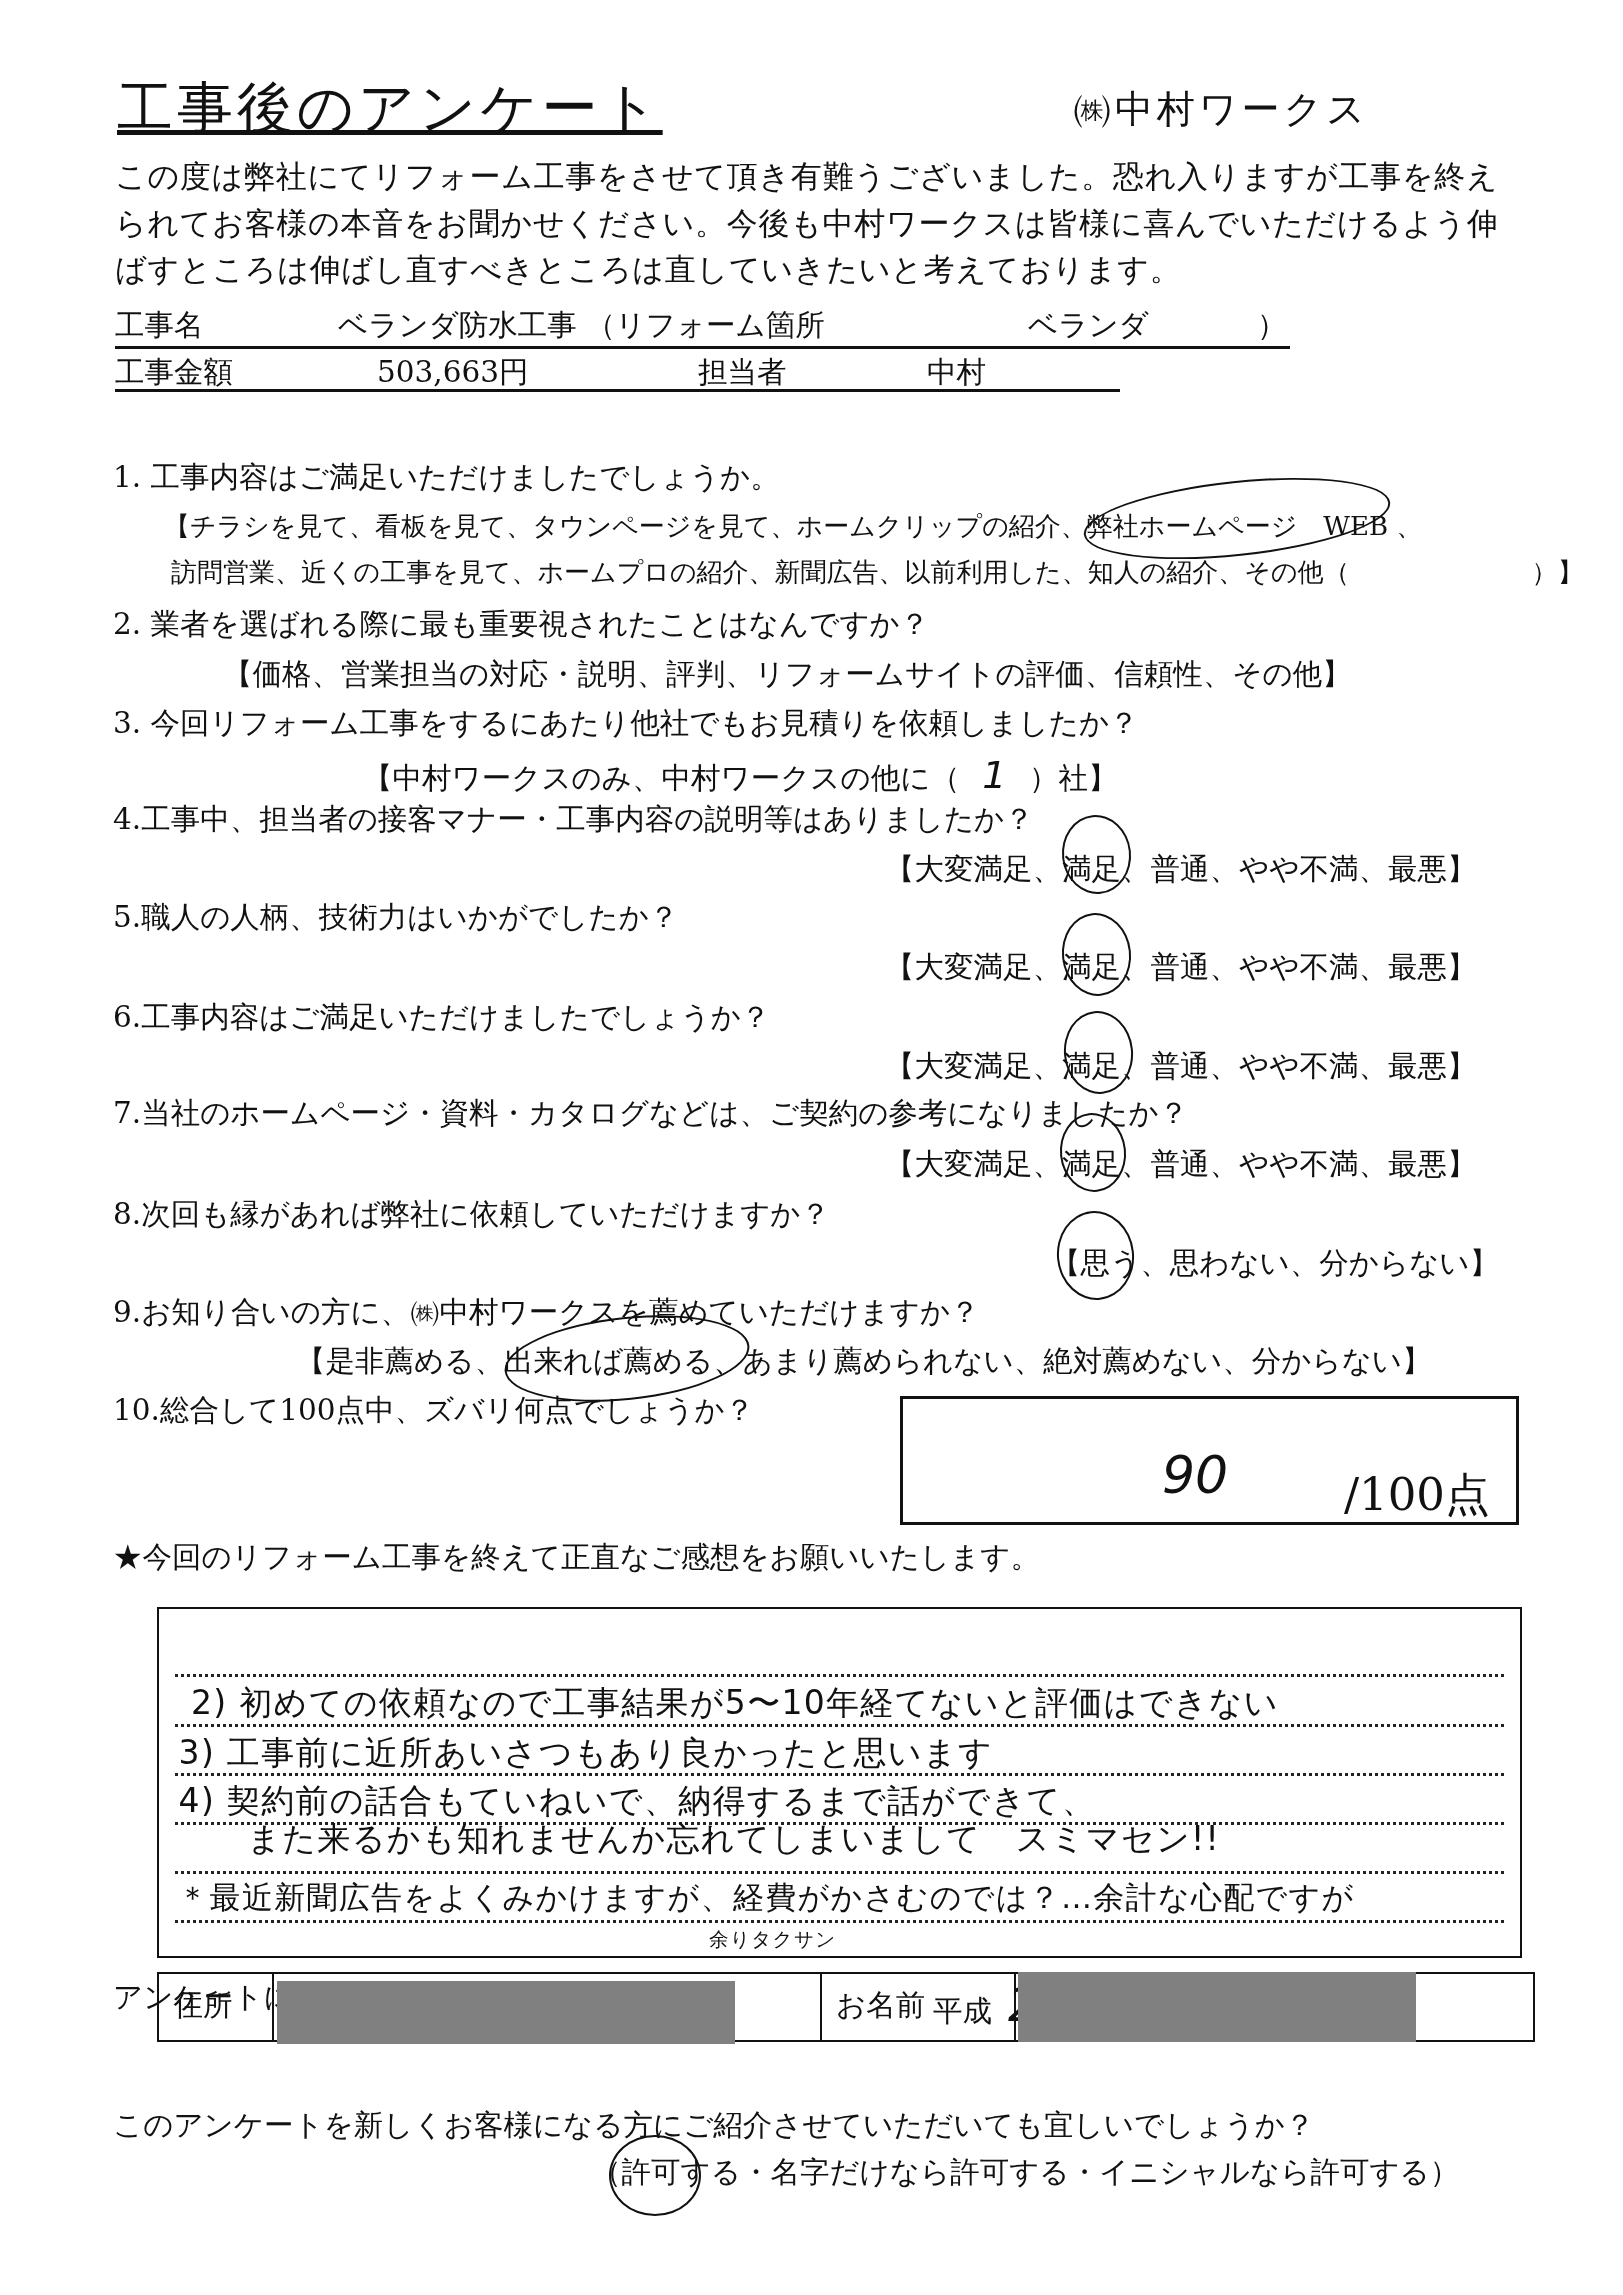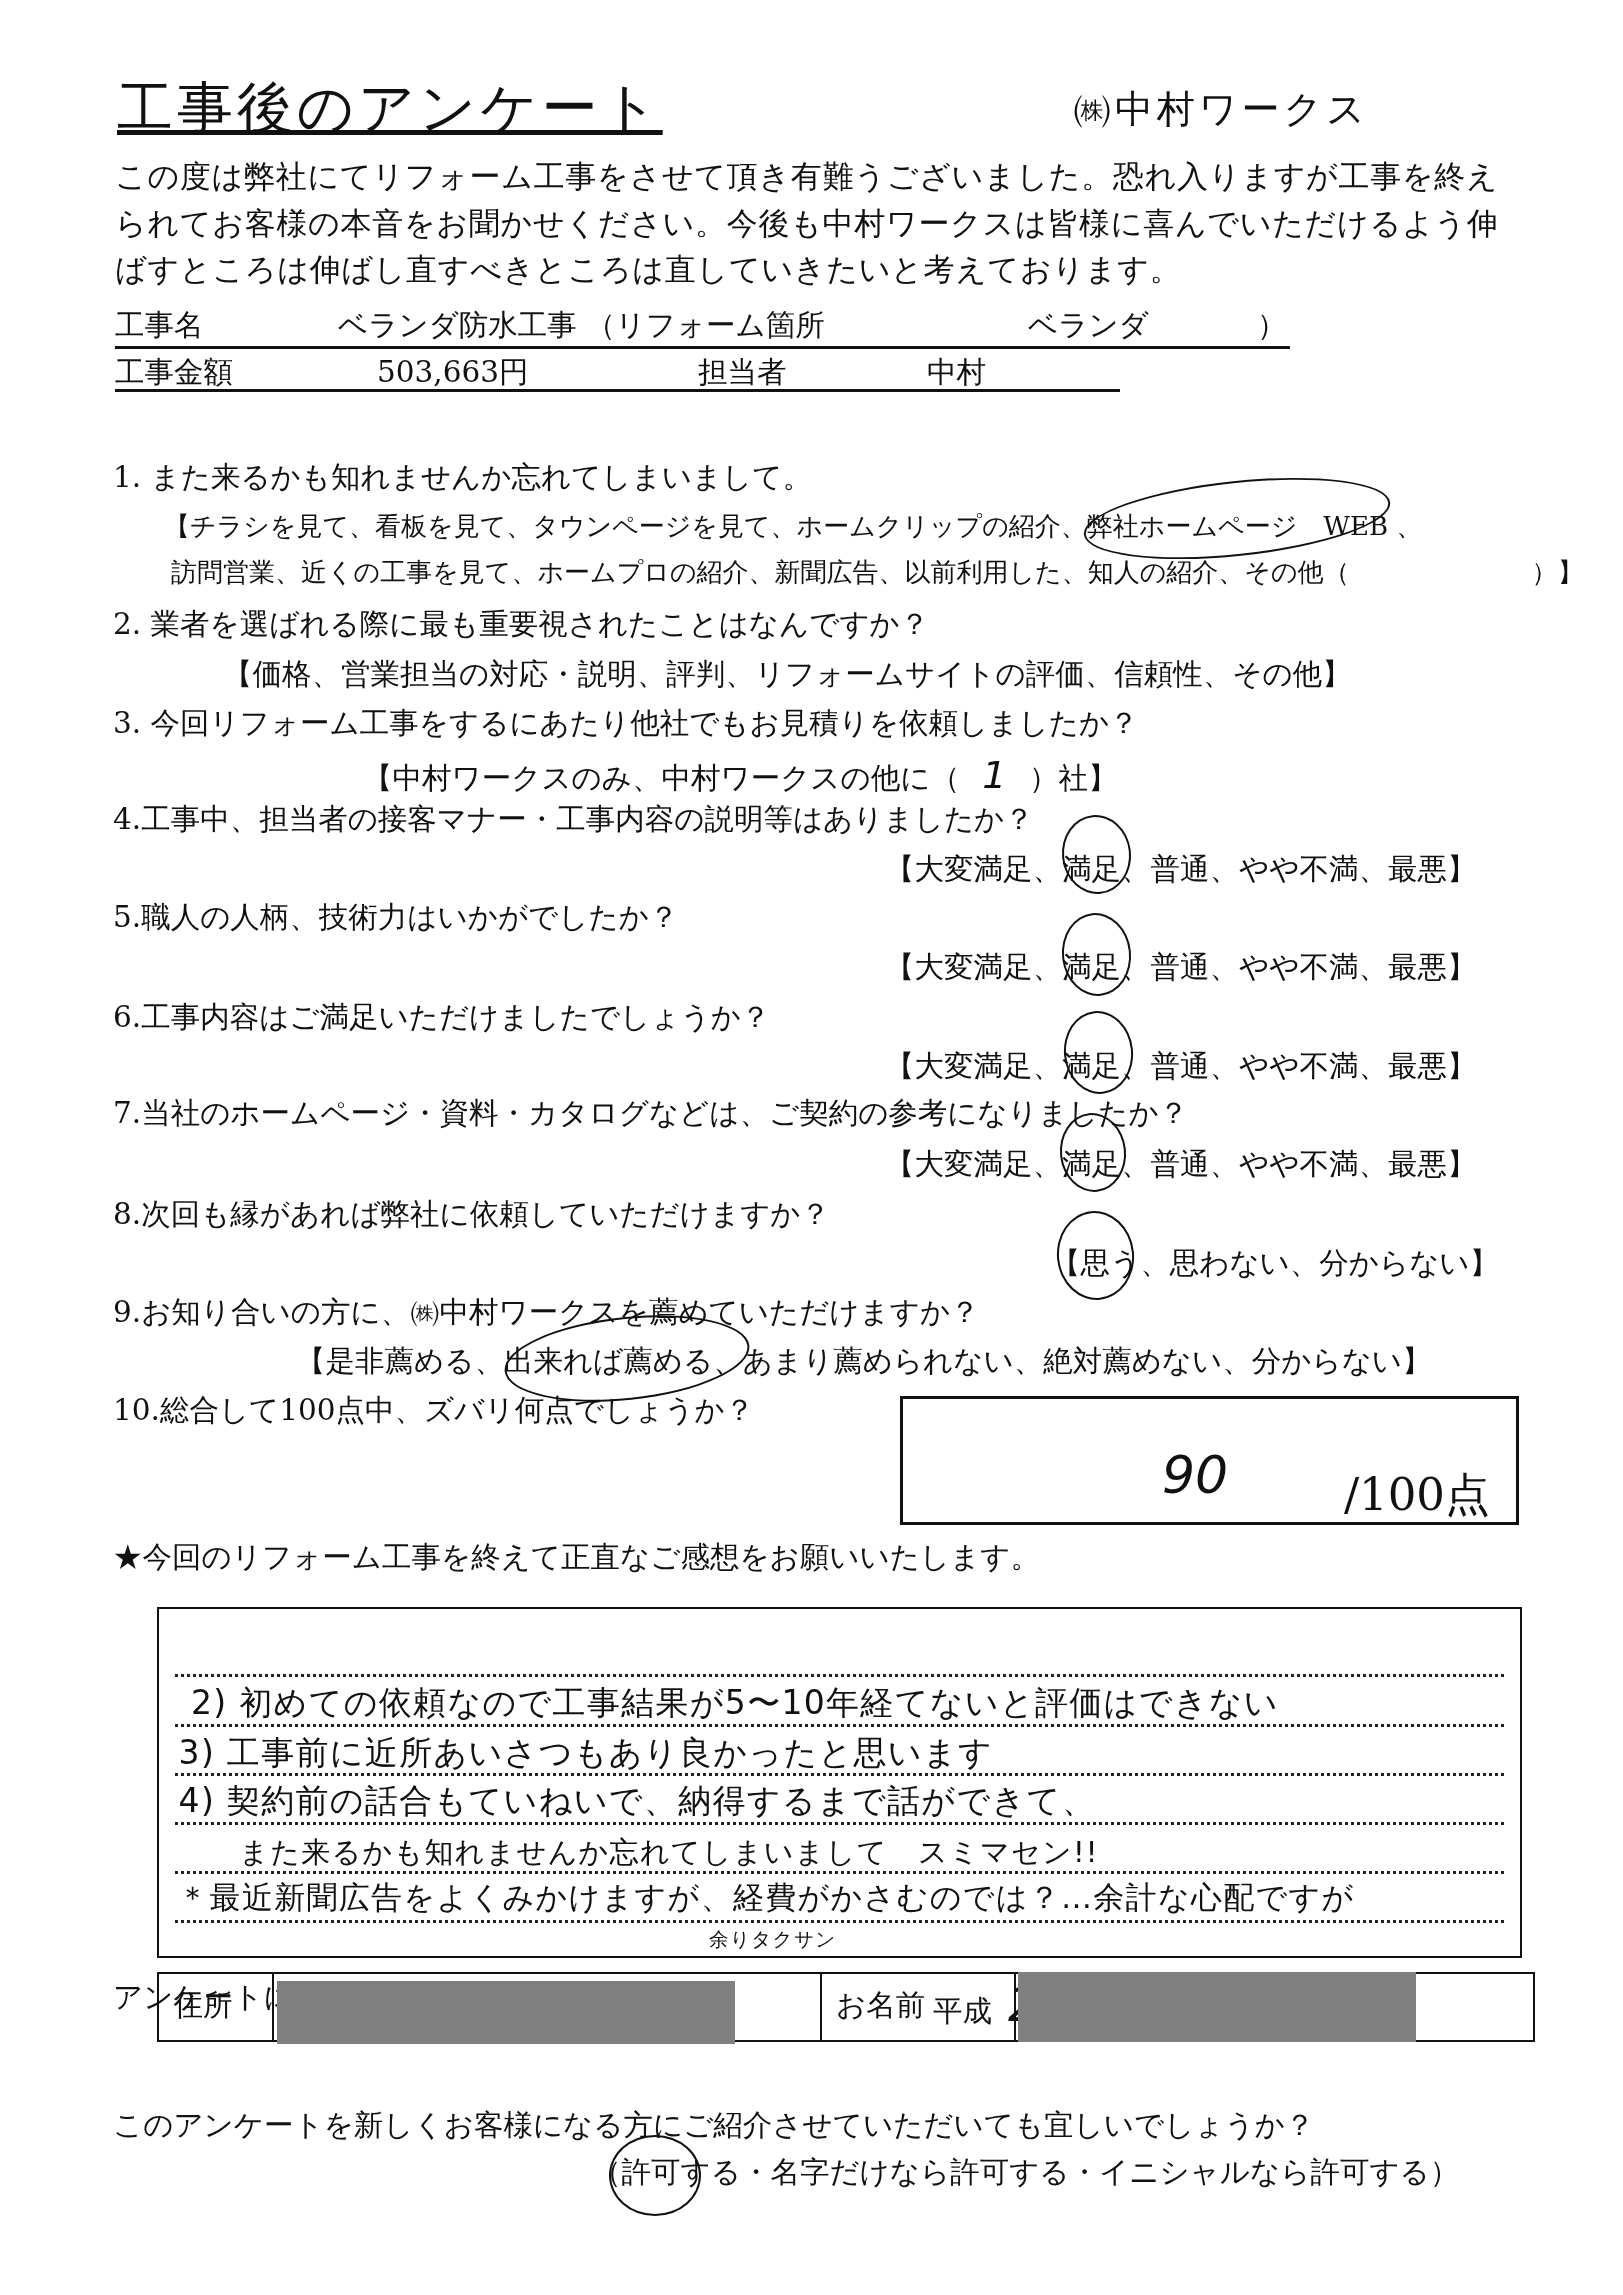--- a/index.html
+++ b/index.html
@@ -54,21 +54,21 @@
 <div class="abs info-row" style="top:353px">
   <span>工事金額</span>
   <span style="position:absolute;left:262px">503,663円</span>
   <span style="position:absolute;left:583px">担当者</span>
   <span style="position:absolute;left:812px">中村</span>
 </div>
 <div class="uline" style="left:115px;top:389px;width:1005px"></div>
 
 <div class="abs q" style="top:458px">
   <span>1.</span>
-  <span>また来るかも知れませんか忘れてしまいまして。</span>
+  <span>工事内容はご満足いただけましたでしょうか。</span>
 </div>
 <div class="abs opt" style="left:164px;top:509px;font-size:26px">【チラシを見て、看板を見て、タウンページを見て、ホームクリップの紹介、弊社ホームページ　WEB 、</div>
 <div class="abs opt" style="left:171px;top:555px;font-size:26px">訪問営業、近くの工事を見て、ホームプロの紹介、新聞広告、以前利用した、知人の紹介、その他（　　　　　　　）】</div>
 <div class="circle" style="left:1083px;top:481px;width:304px;height:71px"></div>
 
 <div class="abs q" style="top:605px">
   <span>2.</span>
   <span>業者を選ばれる際に最も重要視されたことはなんですか？</span>
 </div>
 <div class="abs opt" style="left:223px;top:655px">【価格、営業担当の対応・説明、評判、リフォームサイトの評価、信頼性、その他】</div>
@@ -133,21 +133,21 @@
   <div class="dotline" style="top:65px"></div>
   <div class="dotline" style="top:115px"></div>
   <div class="dotline" style="top:164px"></div>
   <div class="dotline" style="top:213px"></div>
   <div class="dotline" style="top:262px"></div>
   <div class="dotline" style="top:311px"></div>
 
   <div class="hand" style="left:32px;top:72px;font-size:33px">2) 初めての依頼なので工事結果が5〜10年経てないと評価はできない</div>
   <div class="hand" style="left:19.6px;top:122px;font-size:33px">3) 工事前に近所あいさつもあり良かったと思います</div>
   <div class="hand" style="left:19.6px;top:170px;font-size:33px">4) 契約前の話合もていねいで、納得するまで話ができて、</div>
-  <div class="hand" style="left:19.6px;top:224px;font-size:29px">　　また来るかも知れませんか忘れてしまいまして　スミマセン!!</div>
+  <div class="hand" style="left:19.6px;top:208px;font-size:33px">　　また来るかも知れませんか忘れてしまいまして　スミマセン!!</div>
   <div class="hand" style="left:18.3px;top:268px;font-size:31px">＊最近新聞広告をよくみかけますが、経費がかさむのでは？…余計な心配ですが</div>
   <div class="hand small" style="left:550px;top:317px">余りタクサン</div>
 </div>
 
 <div class="abs" style="left:113px;top:1978px;font-size:29.5px">アンケートにご協力有難うございました。</div>
 <div class="abs" style="left:933px;top:1978px;font-size:29.5px">
   <span>平成</span>
   <span class="date-hand" style="display:inline-block;width:72px;text-align:center">29</span>
   <span>年</span>
   <span class="date-hand" style="display:inline-block;width:72px;text-align:center">6</span>

